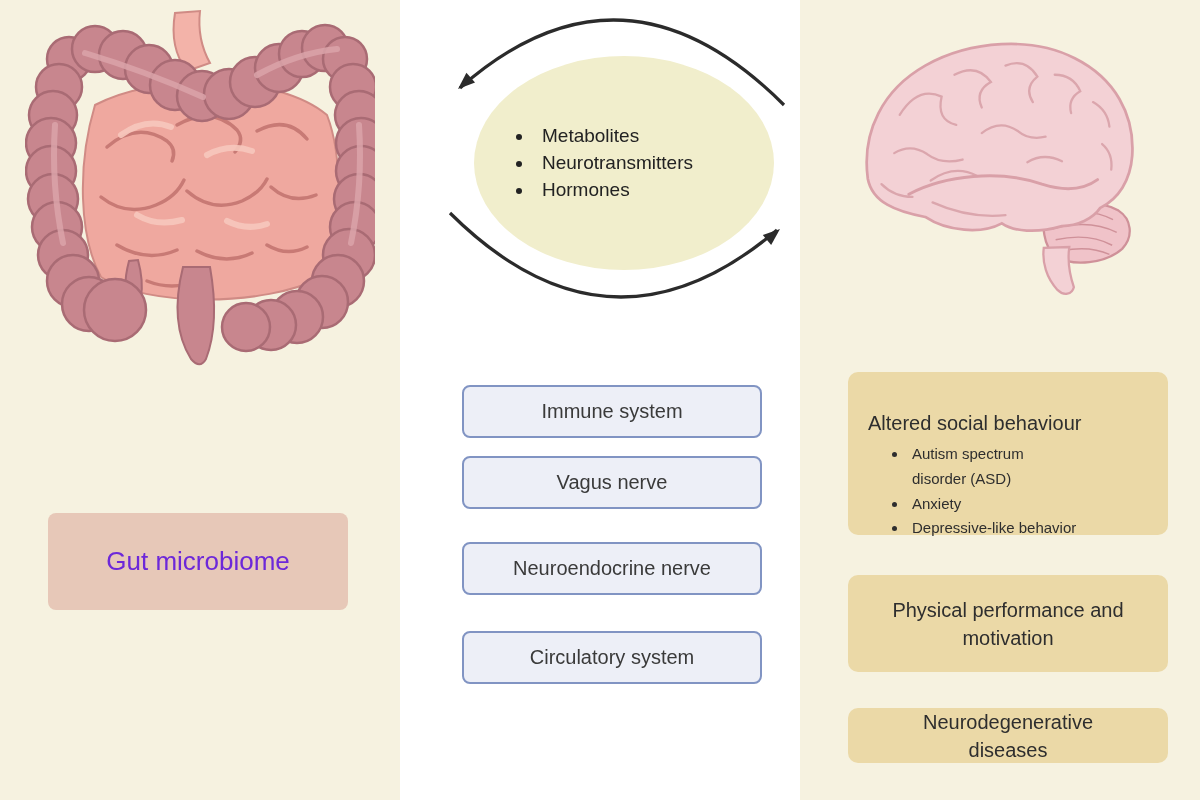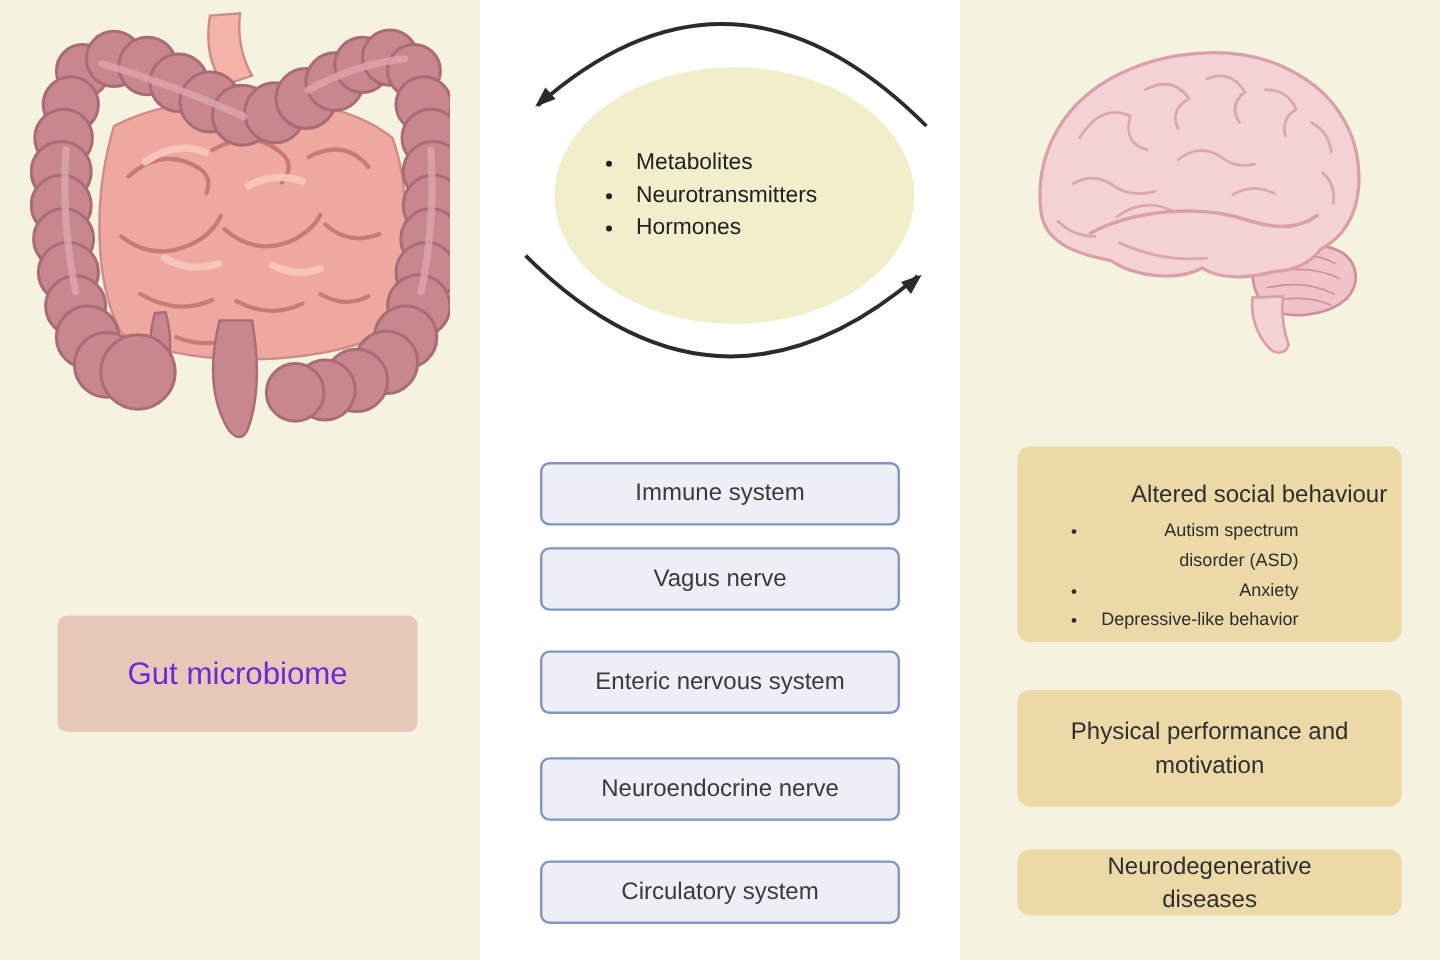--- a/index.html
+++ b/index.html
@@ -2,21 +2,21 @@
 <html><head>
 <meta charset="utf-8">
 <style>
   html,body{margin:0;padding:0;background:#ffffff;}
   .stage{
     position:relative;width:1200px;height:800px;overflow:hidden;
     font-family:"Liberation Sans","DejaVu Sans",sans-serif;color:#333;
   }
   .panel{position:absolute;top:0;height:800px;}
   .panel-left{left:0;width:400px;background:#f6f2e0;}
-  .panel-center{left:400px;width:400px;background:#ffffff;}
+  .panel-center{left:412px;width:400px;background:#ffffff;}
   .panel-right{left:800px;width:400px;background:#f6f2e0;}
 
   .illustration{position:absolute;}
 
   
   .gut-box{
     position:absolute;left:48px;top:513px;width:300px;height:97px;
     background:#e7c8b8;border-radius:8px;
     display:flex;align-items:center;justify-content:center;
     font-size:26px;color:#6d28d9;
@@ -41,21 +41,21 @@
   .sys-box:nth-of-type(2){top:456px;}
   .sys-box:nth-of-type(3){top:542px;}
   .sys-box:nth-of-type(4){top:631px;}
   .sys-box:nth-of-type(5){top:717px;}
 
   
   .outcome-box{
     position:absolute;left:48px;width:320px;box-sizing:border-box;
     background:#ebd9a7;border-radius:10px;color:#2e2e2e;
   }
-  .outcome-social{top:372px;height:163px;padding:29px 12px 0 20px;text-align:right;}
+  .outcome-social{top:372px;height:163px;padding:40px 12px 0 20px;}
   .outcome-social h3{margin:0;font-size:20px;font-weight:normal;color:#2e2e2e;}
   .outcome-social ul{margin:7px 0 0 0;padding:0 0 0 40px;font-size:15px;line-height:1.65;}
   .outcome-social li{max-width:170px;padding-left:4px;}
   .outcome-mid{top:575px;height:97px;display:flex;align-items:center;justify-content:center;
     text-align:center;font-size:20px;line-height:1.4;padding:0 20px;}
   .outcome-low{top:708px;height:55px;display:flex;align-items:center;justify-content:center;
     text-align:center;font-size:20px;line-height:1.4;padding:0 84px;}
 </style>
 </head>
 <body>
@@ -159,21 +159,20 @@
       </g>
     </svg>
     <ul class="ellipse-list">
       <li>Metabolites</li>
       <li>Neurotransmitters</li>
       <li>Hormones</li>
     </ul>
 
     <div class="sys-box">Immune system</div>
     <div class="sys-box">Vagus nerve</div>
-    <div class="sys-box">Enteric nervous system</div>
     <div class="sys-box">Neuroendocrine nerve</div>
     <div class="sys-box">Circulatory system</div>
   </section>
 
   <section class="panel panel-right">
     <svg class="illustration" style="left:45px;top:15px;" width="310" height="300" viewBox="0 0 340 310" aria-hidden="true">
 
       <path d="M222,206 C240,194 282,194 300,205 C314,214 317,233 304,247 C286,263 250,267 231,255 C218,245 214,219 222,206 Z" fill="#f0c3c9" stroke="#cf9199" stroke-width="2.5"></path>
       <g fill="none" stroke="#cf9199" stroke-width="1.6">
         <path d="M230,213 q36,-13 64,2"></path>

